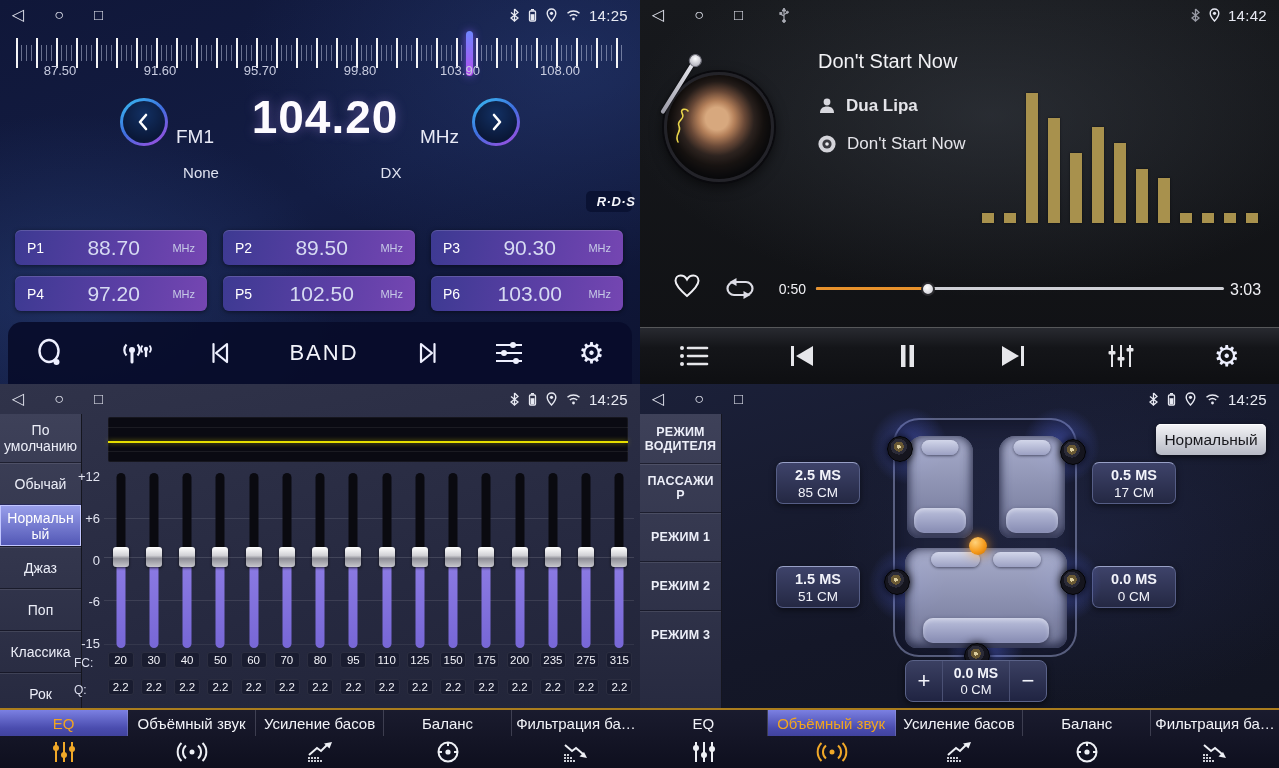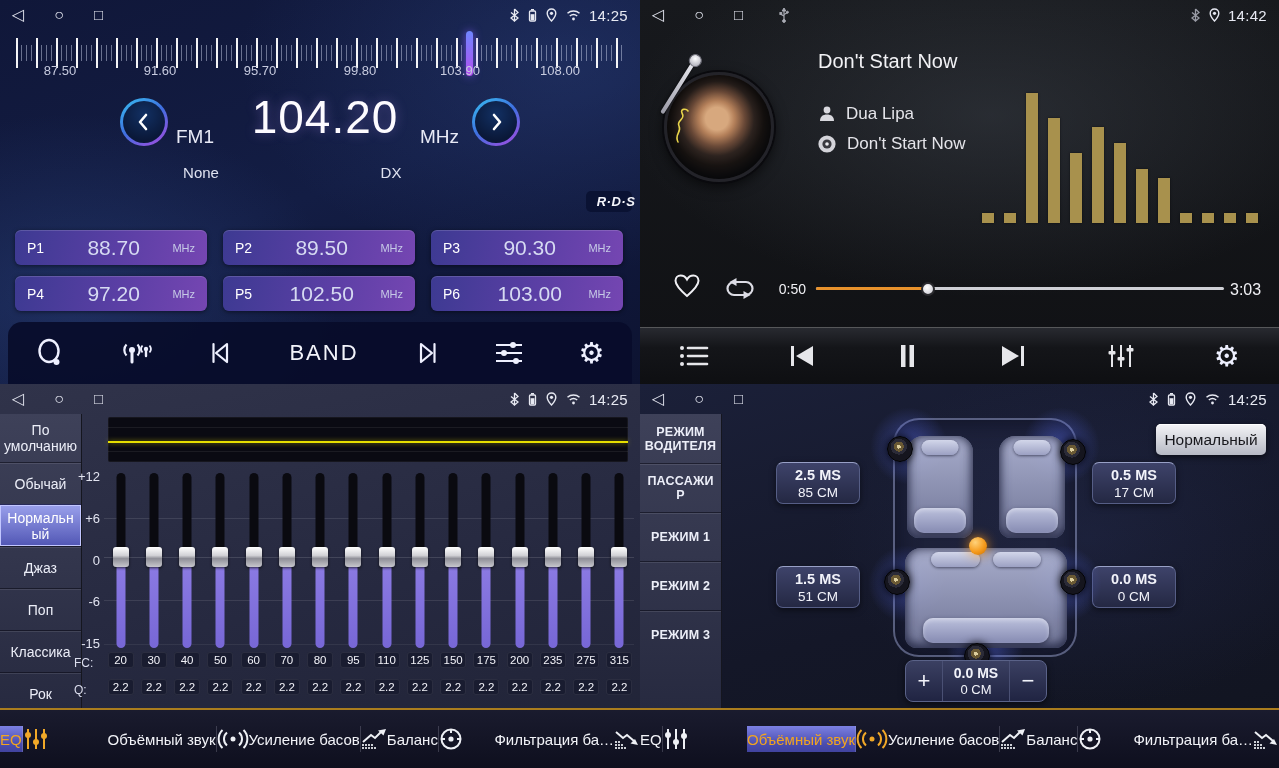--- a/index.html
+++ b/index.html
@@ -44,21 +44,21 @@
   .dial-label { width:100px; text-align:center; font-size:13px; color:#c7cbdf; }
 
   .tune-btn { position:absolute; width:48px; height:48px; border-radius:50%; padding:3px; cursor:pointer;
     background:linear-gradient(145deg,#38b4ee 8%,#3f6fe0 48%,#9a4fe0 92%); }
   .tune-btn .inner { width:100%; height:100%; border-radius:50%; display:flex; align-items:center; justify-content:center;
     background:radial-gradient(circle at 50% 32%,#123063,#0a1838 72%); color:#fff; }
   #btn-prev-freq { left:120px; top:98px; }
   #btn-next-freq { left:472px; top:98px; }
   .band-label { position:absolute; left:176px; top:126px; font-size:19px; color:#e8eaf6; }
   .freq-big { position:absolute; left:235px; top:90px; width:180px; text-align:center;
-    font-size:46px; font-weight:400; color:#fdfbff; letter-spacing:1px; text-shadow:0 0 12px rgba(190,150,255,.35); }
+    font-size:46px; font-weight:700; color:#fdfbff; letter-spacing:1px; text-shadow:0 0 12px rgba(190,150,255,.35); }
   .mhz-label { position:absolute; left:420px; top:126px; font-size:19px; color:#e8eaf6; }
   .ps-label { position:absolute; left:165px; top:164px; width:72px; text-align:center; font-size:15px; color:#dfe2f0; }
   .dx-label { position:absolute; left:366px; top:164px; width:50px; text-align:center; font-size:15px; color:#dfe2f0; }
   .rds-badge { position:absolute; left:586px; top:191px; width:46px; height:21px; border-radius:5px;
     background:#0a1233; color:#f4f5fb; font-size:13px; font-weight:bold; font-style:italic;
     display:flex; align-items:center; justify-content:center; letter-spacing:.5px;padding-left:14px; }
 
   .preset-grid { position:absolute; left:15px; top:230px; width:610px; display:grid;
     grid-template-columns:192px 192px 192px; grid-auto-rows:35px; column-gap:16px; row-gap:11px; }
   .preset { display:flex; align-items:center; padding:0 12px; border-radius:6px; cursor:pointer;
@@ -82,21 +82,21 @@
     border:3px solid #232329;
     box-shadow:0 0 0 2px #0a0a0e, 0 4px 14px rgba(0,0,0,.7), inset 0 0 20px rgba(0,0,0,.85); }
   .scribble { position:absolute; left:8px; top:34px; }
   .tonearm { position:absolute; left:26px; top:-12px; width:4px; height:62px; border-radius:2px;
     background:linear-gradient(#ececf2,#9a9aa6); transform:rotate(32deg); transform-origin:2px 5px;
     box-shadow:0 1px 3px rgba(0,0,0,.6); }
   .tonearm-head { position:absolute; top:-7px; left:-4.5px; width:13px; height:13px; border-radius:50%;
     background:radial-gradient(circle at 40% 35%,#ffffff,#b8b8c2 72%); border:1px solid #70707a; }
   .trk-title { position:absolute; left:178px; top:50px; font-size:20px; color:#f2f2f5; }
   .meta-row { position:absolute; display:flex; align-items:center; gap:10px; color:#e4e4e9; font-size:17px; }
-  #artist-row { left:178px; top:104px; }
+  #artist-row { left:178px; top:96px;font-weight:bold; }
   #album-row  { left:177px; top:134px; }
   .viz { position:absolute; left:342px; top:92px; width:278px; height:131px; display:flex; align-items:flex-end; gap:10px; }
   .vbar { width:12px; background:#a8914d; box-shadow:0 0 2px rgba(0,0,0,.6); }
   .fav-ic { position:absolute; left:34px; top:274px; color:#f0f0f4; cursor:pointer; }
   .rep-ic { position:absolute; left:84px; top:277px; color:#dcdce4; cursor:pointer; }
   .t-elapsed { position:absolute; left:126px; top:281px; width:40px; text-align:right; font-size:14px; color:#f0f0f4; }
   .t-duration { position:absolute; left:590px; top:281px; font-size:16px; color:#f0f0f4; }
   .prog-track { position:absolute; left:176px; top:287px; width:408px; height:3px; border-radius:2px;
     background:#cfd0d6; cursor:pointer; }
   .prog-fill { position:absolute; left:0; top:0; height:3px; border-radius:2px; background:#e8922c; }
@@ -142,21 +142,21 @@
     box-shadow:0 1px 3px rgba(0,0,0,.7); }
   .fcq-label { position:absolute; left:74px; width:28px; font-size:12px; color:#dcdeee; }
   .fcq-row { position:absolute; left:104px; width:532px; display:flex; }
   .fcq-cell { flex:1; display:flex; justify-content:center; }
   .fcq-box { min-width:26px; padding:2px 3px; text-align:center; font-size:11.5px; color:#f2f2f8;
     background:#191c30; border-radius:3px; box-shadow:inset 0 0 0 1px rgba(255,255,255,.08); cursor:pointer; }
 
   
   .tabbar { position:absolute; left:0; top:324px; width:100%; height:60px;
     background:linear-gradient(#1a1b2e,#0e0f1e); border-top:2px solid #aa7d1e; display:flex; }
-  .tab { flex:1; display:flex; flex-direction:row; cursor:pointer;align-items:center; }
+  .tab { flex:1; display:flex; flex-direction:column; cursor:pointer; }
   .tab-label { height:26px; display:flex; align-items:center; justify-content:center;
     font-size:15px; color:#f2f3f8; border-right:1px solid rgba(200,200,220,.22);
     white-space:nowrap; overflow:hidden; }
   .tab:last-child .tab-label { border-right:none; }
   .tab-icon { height:32px; display:flex; align-items:center; justify-content:center; color:#eef0f5; }
   .tab.sel .tab-label { background:linear-gradient(180deg,#7b80e2,#4a4cae 70%,#41439e); color:#f2a51f; }
   .tab.sel .tab-icon { color:#f0a828; }
 
   
   .profile-btn { position:absolute; left:516px; top:40px; width:110px; height:31px; border-radius:5px;

